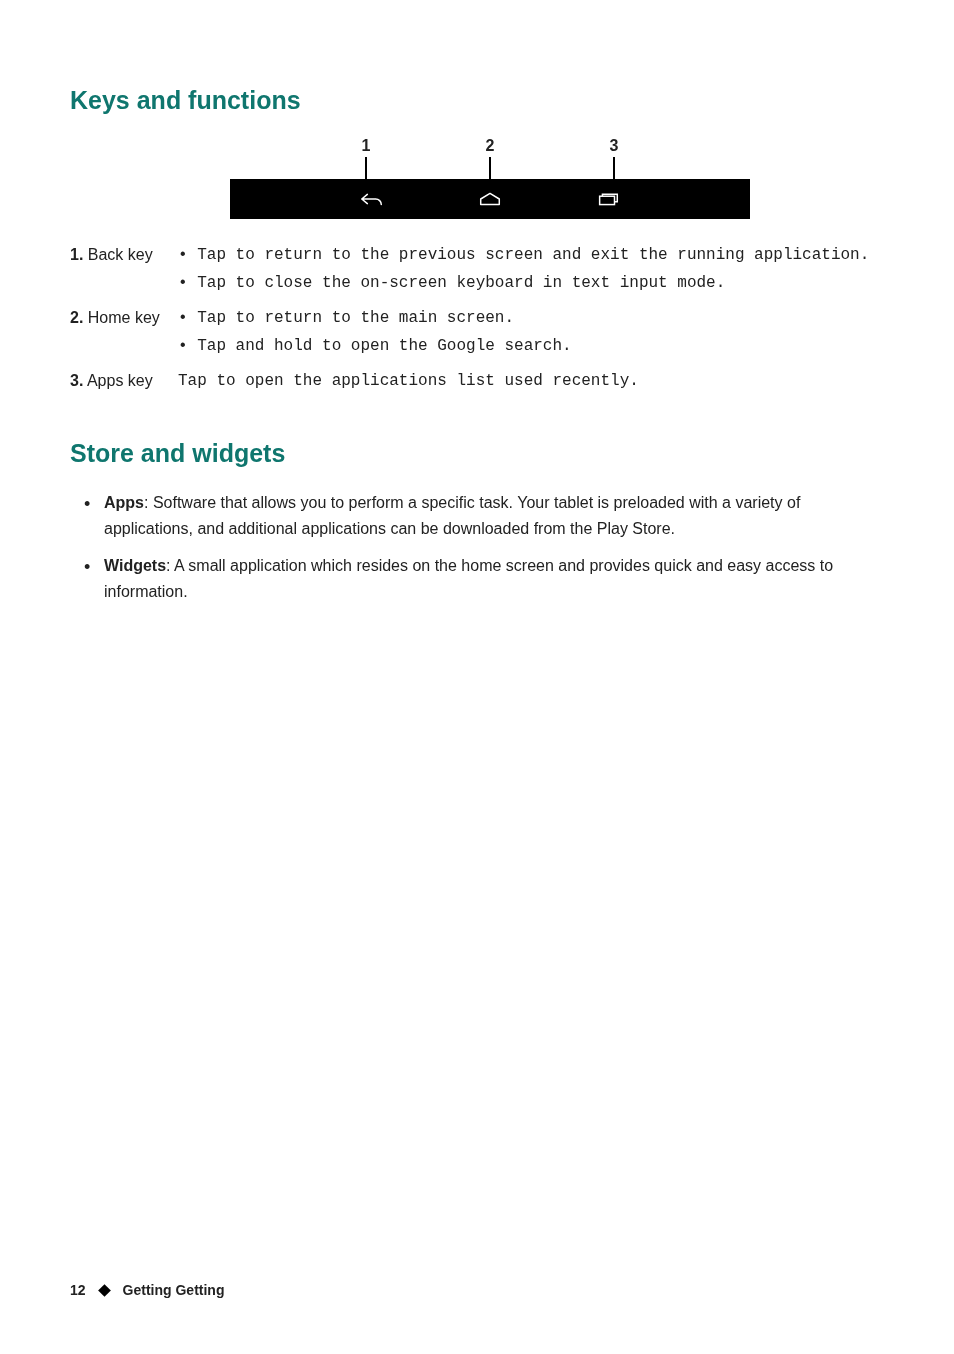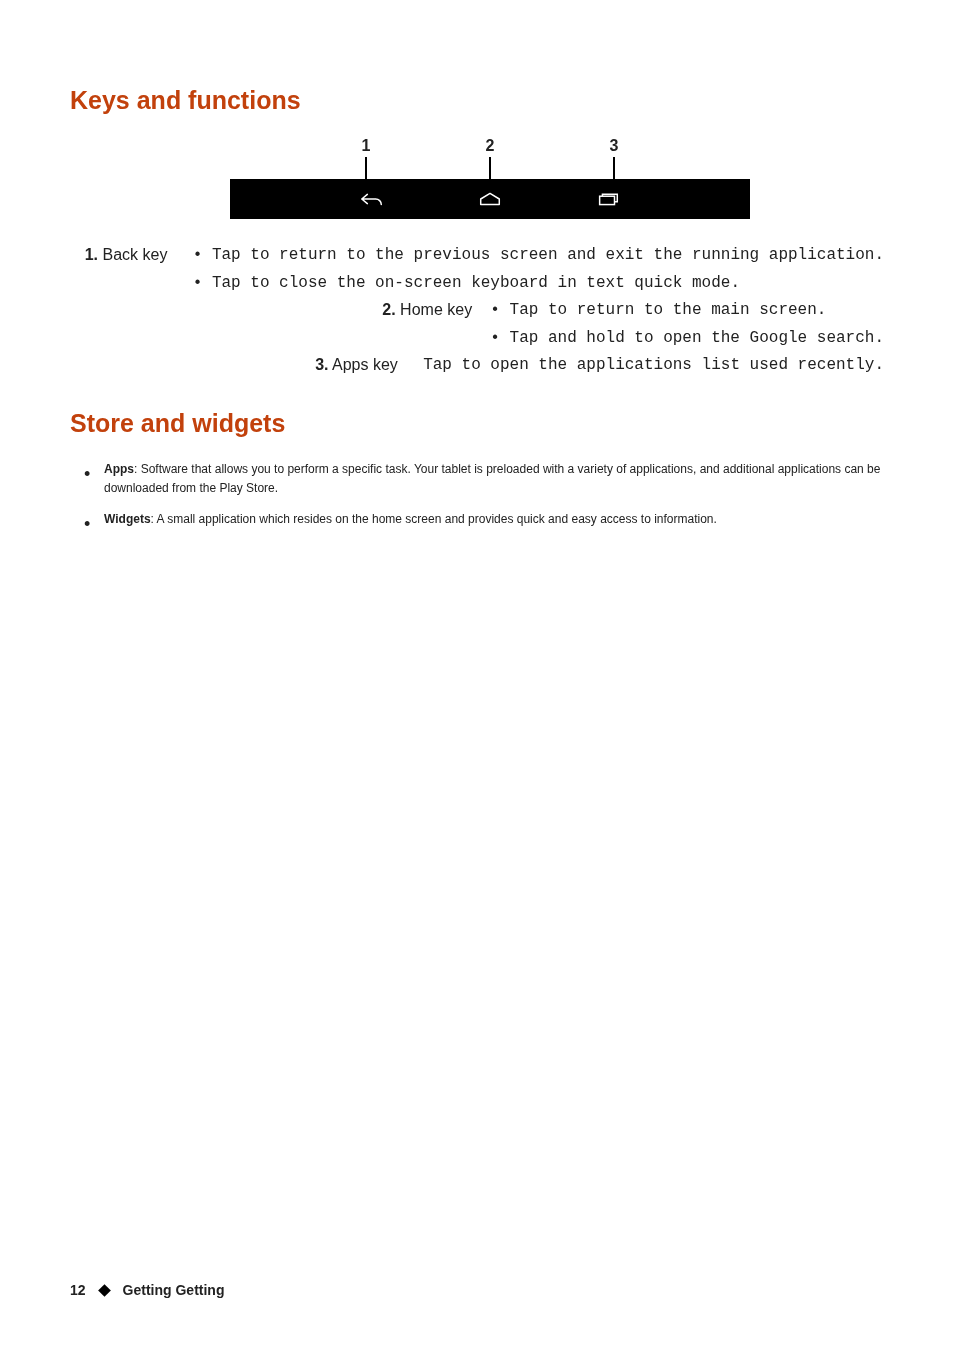--- a/index.html
+++ b/index.html
@@ -12,21 +12,21 @@
       width: 954px;
       height: 1354px;
       background: #ffffff;
       color: #222;
       position: relative;
       padding: 86px 70px 60px 70px;
     }
     h2 {
       font-size: 25px;
       font-weight: 700;
-      color: #c2410c;
+      color: #0f766e;
       margin-bottom: 22px;
     }
     .diagram-wrap {
       display: flex;
       flex-direction: column;
       align-items: center;
       margin-bottom: 24px;
     }
     .callouts {
       display: flex;
@@ -61,23 +61,22 @@
     .nav-icon {
       width: 26px;
       height: 18px;
       display: flex;
       align-items: center;
       justify-content: center;
     }
     .key-table {
       display: flex;
       flex-direction: column;
-      gap: 0;
-      margin-bottom: 28px;
-      align-items: flex-end;
+      gap: 8px;
+      margin-bottom: 42px;
     }
     .key-row {
       display: flex;
       align-items: flex-start;
     }
     .key-label {
       width: 108px;
       font-size: 16px;
       line-height: 1.5;
       flex-shrink: 0;
@@ -91,21 +90,21 @@
     }
     .key-desc > div {
       margin-bottom: 2px;
       font-family: Liberation Mono, monospace;
     }
     .apps-list {
       list-style: none;
       padding-left: 34px;
     }
     .apps-list li {
-      font-size: 12px;
+      font-size: 16px;
       line-height: 1.6;
       margin-bottom: 12px;
       position: relative;
     }
     .apps-list li::before {
       content: "•";
       position: absolute;
       left: -20px;
       top: 0;
       font-size: 18px;
@@ -169,21 +168,21 @@
       </svg>
     </span>
   </div>
 </div>
 
 <div class="key-table">
   <div class="key-row">
     <div class="key-label"><span class="key-num">1.</span><span> Back key</span></div>
     <div class="key-desc">
       <div>• Tap to return to the previous screen and exit the running application.</div>
-      <div>• Tap to close the on-screen keyboard in text quick mode.</div>
+      <div>• Tap to close the on-screen keyboard in text input mode.</div>
     </div>
   </div>
   <div class="key-row">
     <div class="key-label"><span class="key-num">2.</span><span> Home key</span></div>
     <div class="key-desc">
       <div>• Tap to return to the main screen.</div>
       <div>• Tap and hold to open the Google search.</div>
     </div>
   </div>
   <div class="key-row">

